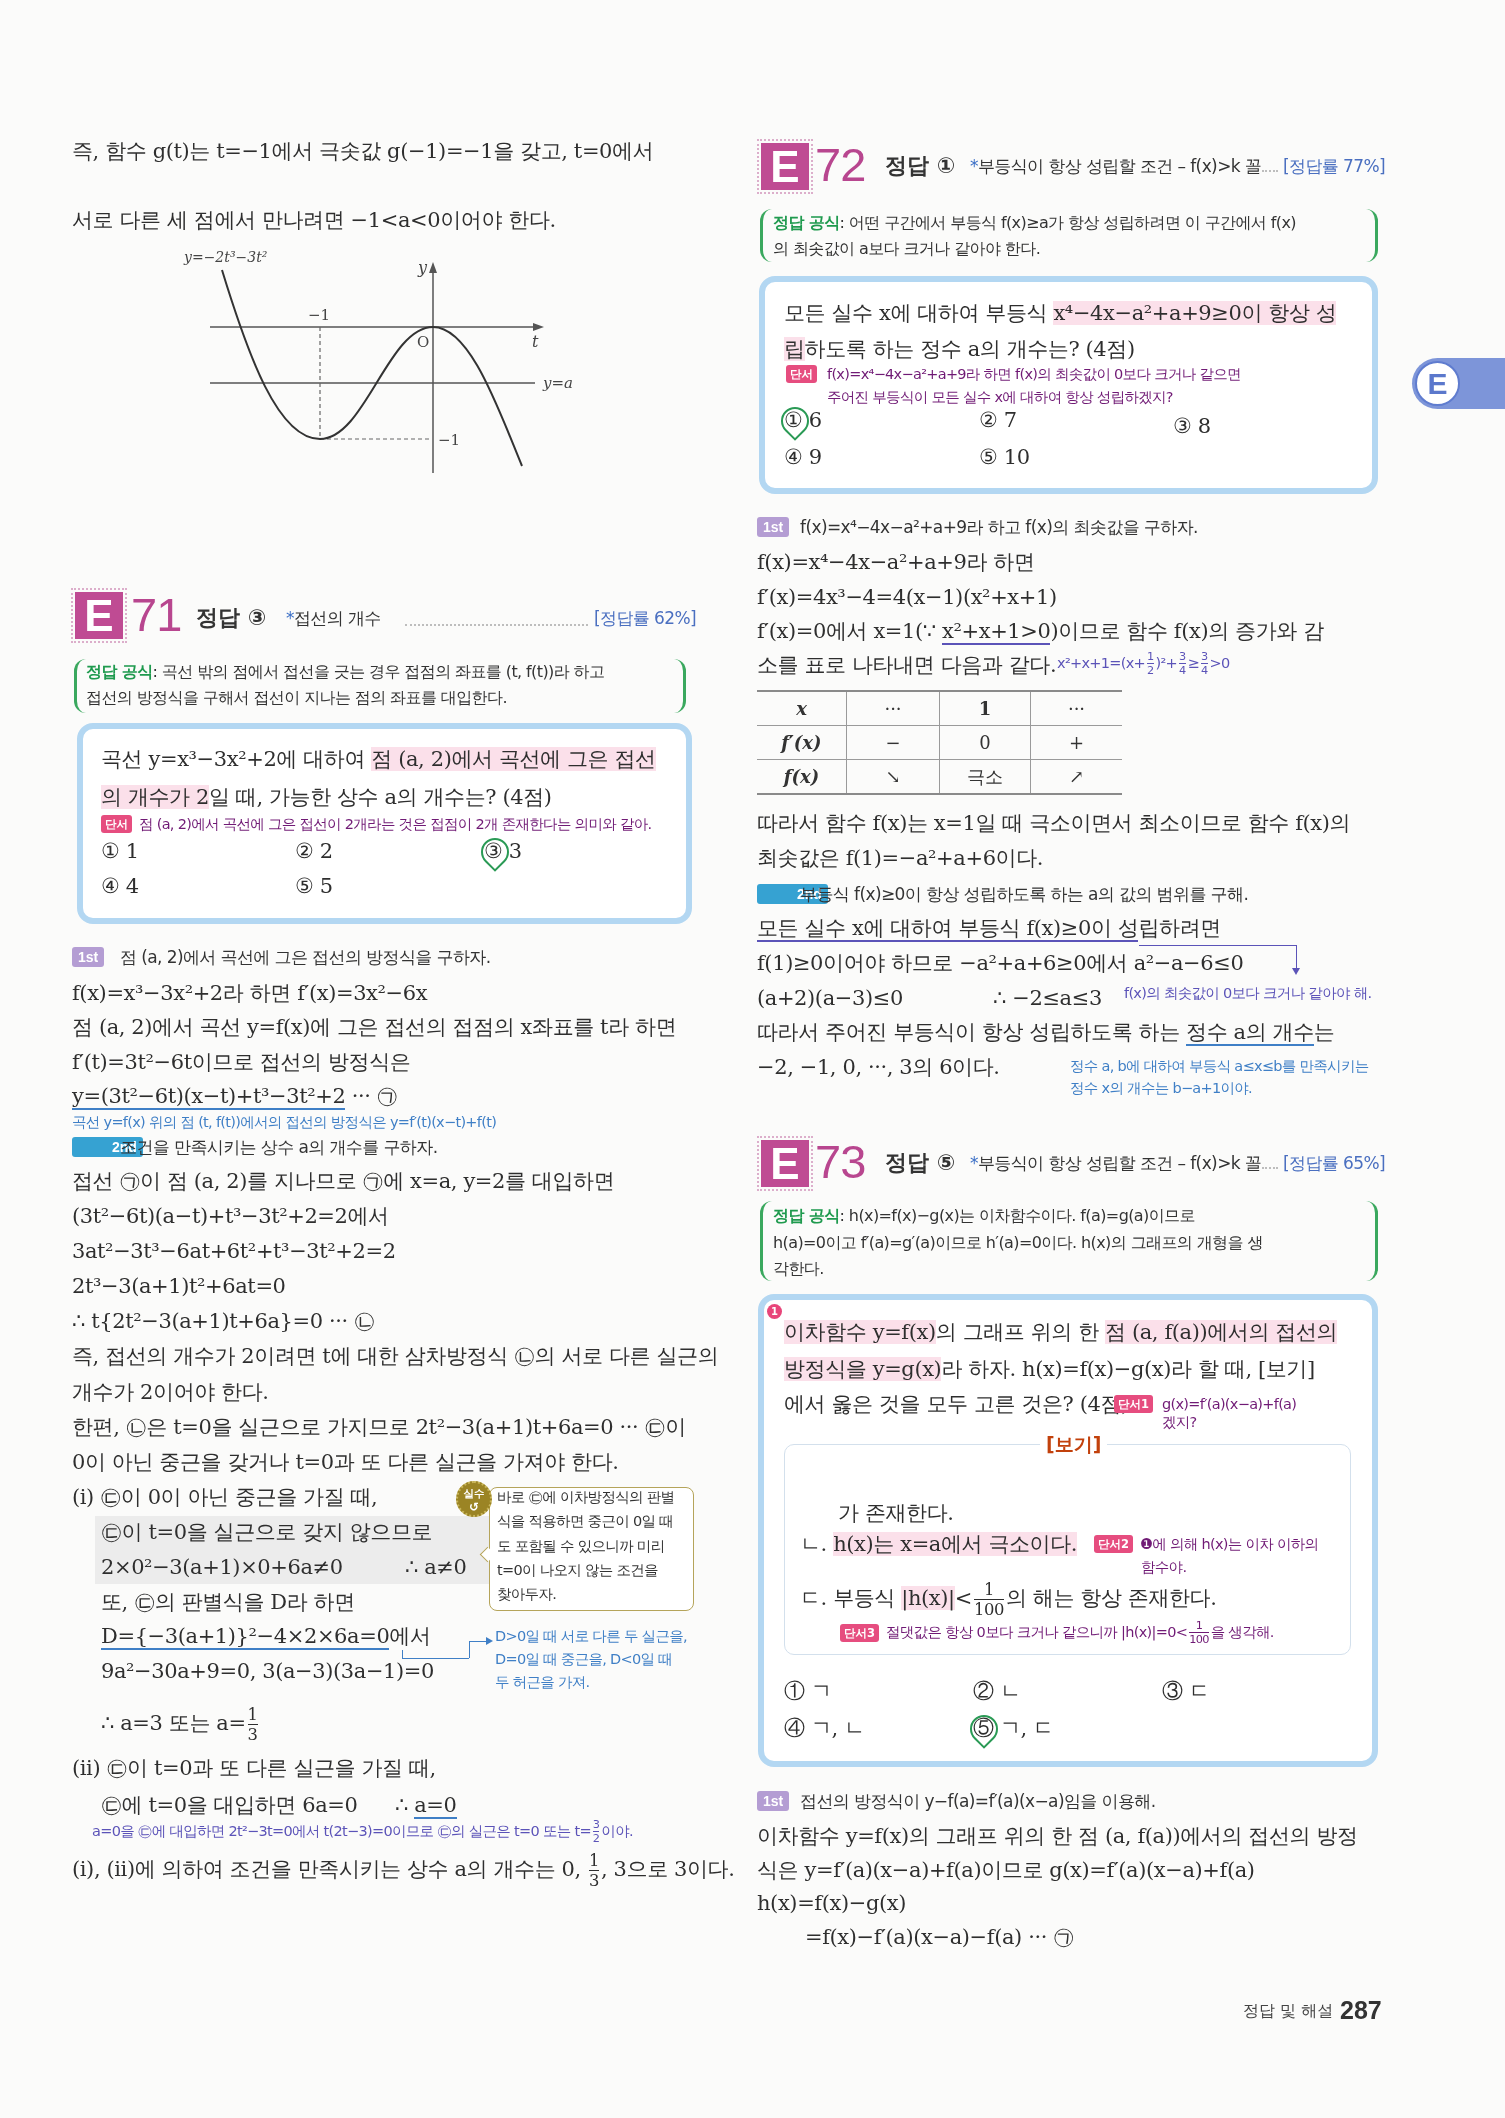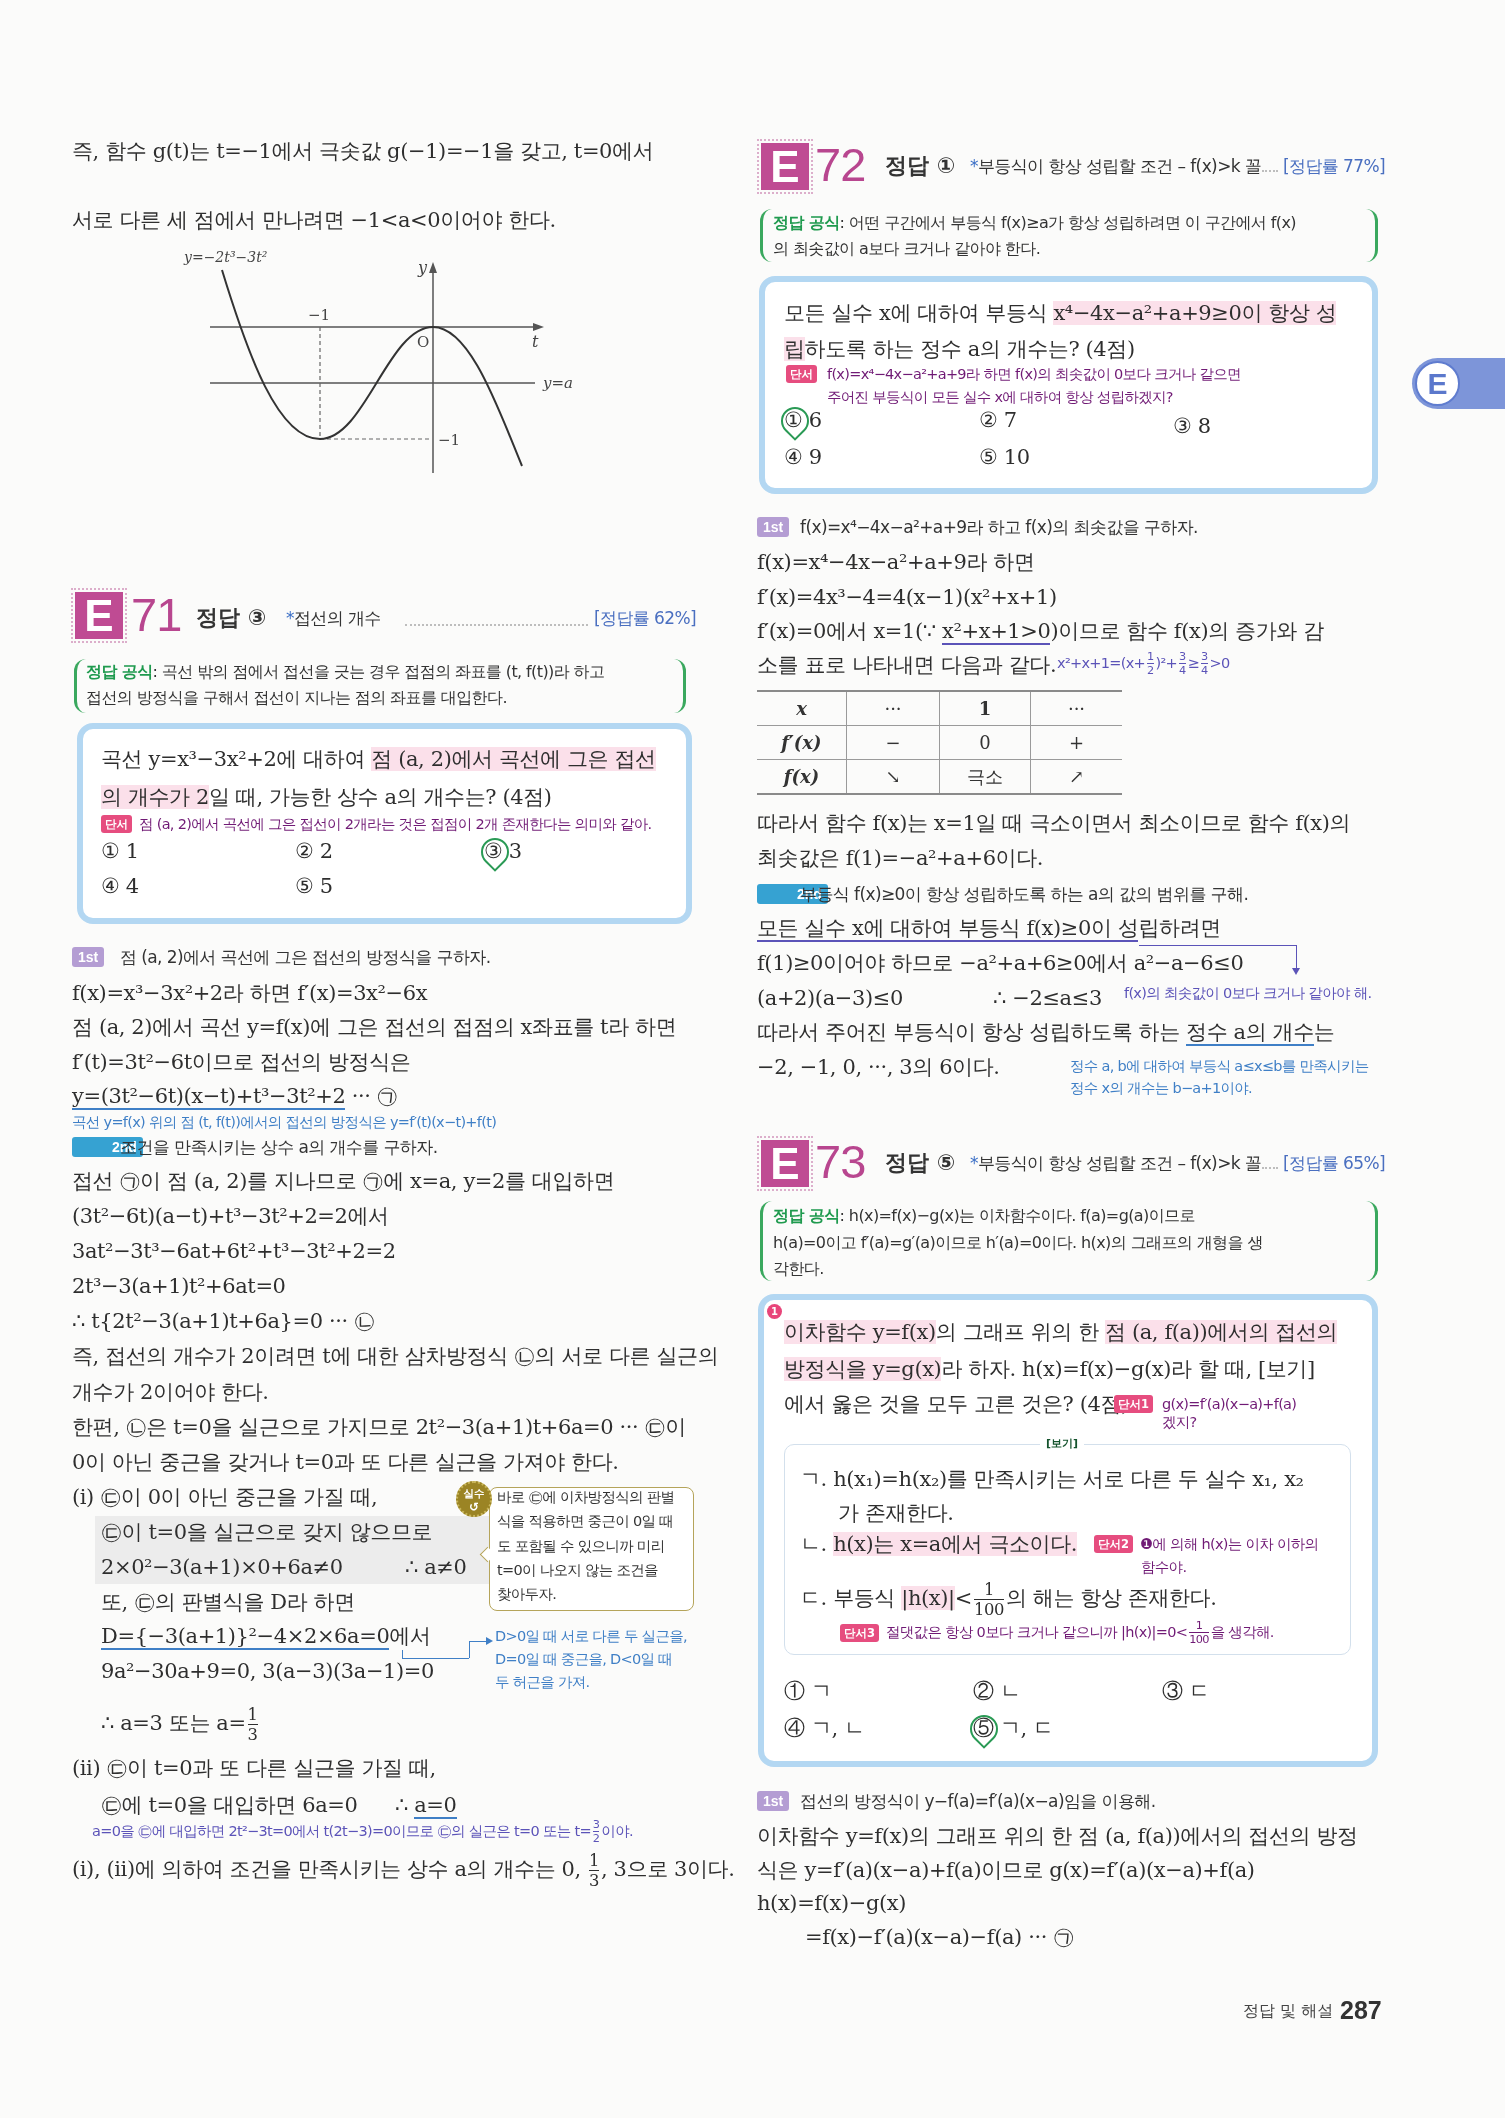--- a/index.html
+++ b/index.html
@@ -249,22 +249,21 @@
   <div class="pbox" style="left:758px;top:1294px;width:620px;height:473px"></div>
   <div class="line" style="left:767px;top:1304px;width:15px;height:15px;border-radius:50%;background:#e8457a;color:#fff;font-family:'DejaVu Sans',sans-serif;font-weight:bold;font-size:10px;line-height:15px;text-align:center">1</div>
   <div class="t" style="left:784px;top:1318px"><span class="hl">이차함수 y=f(x)</span><span>의 그래프 위의 한 </span><span class="hl">점 (a, f(a))에서의 접선의</span></div>
   <div class="t" style="left:784px;top:1355px"><span class="hl">방정식을 y=g(x)</span><span>라 하자. h(x)=f(x)−g(x)라 할 때, [보기]</span></div>
   <div class="t" style="left:784px;top:1390px">에서 옳은 것을 모두 고른 것은? (4점)</div>
   <div class="htag" style="left:1114px;top:1395px">단서1</div>
   <div class="note pink" style="left:1162px;top:1393px">g(x)=f′(a)(x−a)+f(a)</div>
   <div class="note pink" style="left:1162px;top:1411px">겠지?</div>
 
   <div class="bogi"></div>
-  <div class="line sans" style="left:1040px;top:1433px;background:#fff;padding:0 6px;color:#14532d;font-size:11px;line-height:22px;font-weight:bold">[보기]</div>
-  <div class="t" style="left:800px;top:1465px">ㄱ. h(x₁)=h(x₂)를 만족시키는 서로 다른 두 실수 x₁, x₂</div>
+  <div class="line sans" style="left:1040px;top:1433px;background:#fff;padding:0 6px;color:#c2410c;font-size:19px;line-height:22px;font-weight:bold">[보기]</div>
   <div class="t" style="left:838px;top:1499px">가 존재한다.</div>
   <div class="t" style="left:800px;top:1530px"><span>ㄴ. </span><span class="hl">h(x)는 x=a에서 극소이다.</span></div>
   <div class="htag" style="left:1094px;top:1535px">단서2</div>
   <div class="note pink" style="left:1140px;top:1533px">❶에 의해 h(x)는 이차 이하의</div>
   <div class="note pink" style="left:1141px;top:1556px">함수야.</div>
   <div class="t" style="left:800px;top:1580px;line-height:36px"><span>ㄷ. 부등식 </span><span class="hl">|h(x)|</span><span>&lt;</span><span class="frac">
         <span>1</span>
         <span class="den">100</span>
       </span><span>의 해는 항상 존재한다.</span></div>
   <div class="htag" style="left:840px;top:1624px">단서3</div>

